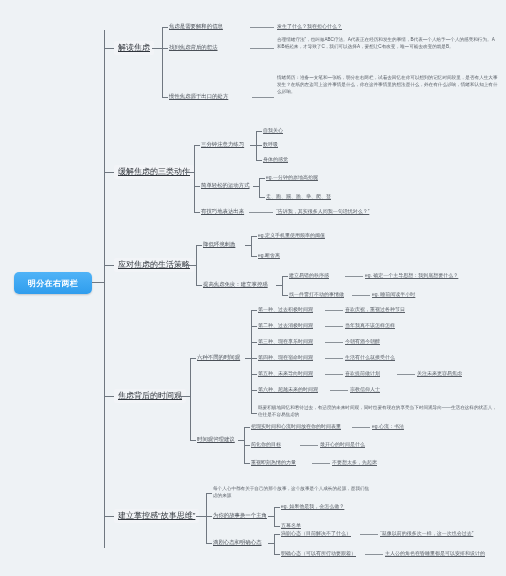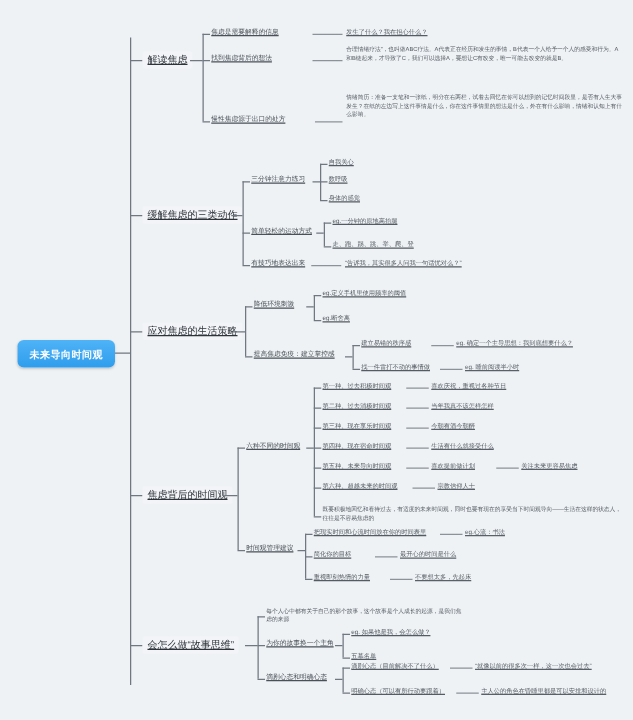--- a/index.html
+++ b/index.html
@@ -57,21 +57,21 @@
   .h{height:1px;}
   .v{width:1px;}
   .thin{background:#8b9299;}
 </style>
 </head>
 <body>
 
 <div id="map">
 
   <div id="root">
-    <span>未来导向时间观</span>
+    <span>明分在右两栏</span>
   </div>
 
   <div class="ln h" style="left:92px;top:282px;width:12px;"></div>
   <div class="ln v" style="left:104px;top:30px;height:518px;"></div>
 
   <div class="ln h" style="left:104px;top:48px;width:10px;"></div>
   <div class="nd l1" style="left:114px;top:41px;">解读焦虑</div>
 
   <div class="ln h" style="left:152px;top:48px;width:10px;"></div>
   <div class="ln v" style="left:162px;top:27px;height:70px;"></div>
@@ -210,21 +210,21 @@
   <div class="nd l3" style="left:251px;top:441px;">简化你的目标</div>
   <div class="ln h thin" style="left:300px;top:445px;width:18px;"></div>
   <div class="nd l4" style="left:320px;top:441px;">最开心的时间是什么</div>
 
   <div class="ln h" style="left:244px;top:463px;width:6px;"></div>
   <div class="nd l3" style="left:251px;top:459px;">重视即刻热情的力量</div>
   <div class="ln h thin" style="left:312px;top:463px;width:18px;"></div>
   <div class="nd l4" style="left:332px;top:459px;">不要想太多，先起床</div>
 
   <div class="ln h" style="left:104px;top:516px;width:10px;"></div>
-  <div class="nd l1" style="left:114px;top:509px;">会怎么做“故事思维”</div>
+  <div class="nd l1" style="left:114px;top:509px;">建立掌控感“故事思维”</div>
 
   <div class="ln h" style="left:196px;top:516px;width:10px;"></div>
   <div class="ln v" style="left:206px;top:493px;height:50px;"></div>
 
   <div class="ln h" style="left:206px;top:493px;width:6px;"></div>
   <div class="para" style="left:213px;top:485px;width:160px;">每个人心中都有关于自己的那个故事，这个故事是个人成长的起源，是我们焦虑的来源</div>
 
   <div class="ln h" style="left:206px;top:516px;width:6px;"></div>
   <div class="nd l2" style="left:213px;top:512px;">为你的故事换一个主角</div>
   <div class="ln h" style="left:268px;top:516px;width:6px;"></div>

